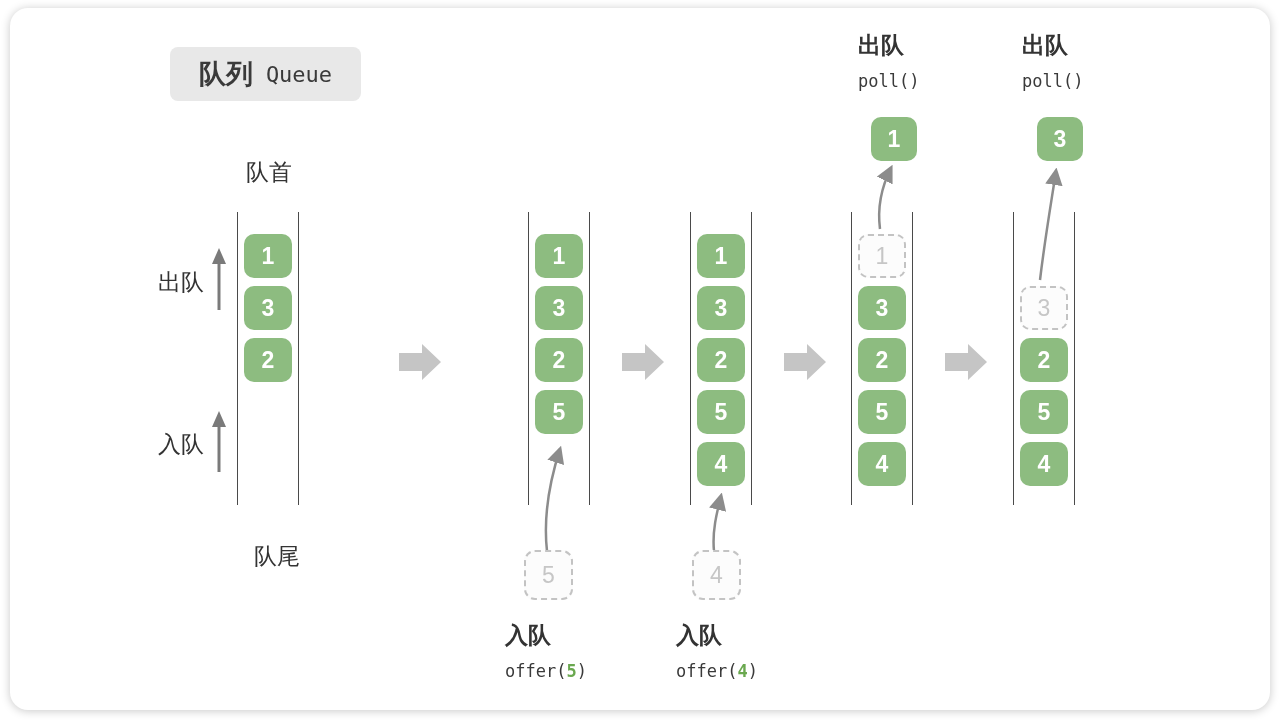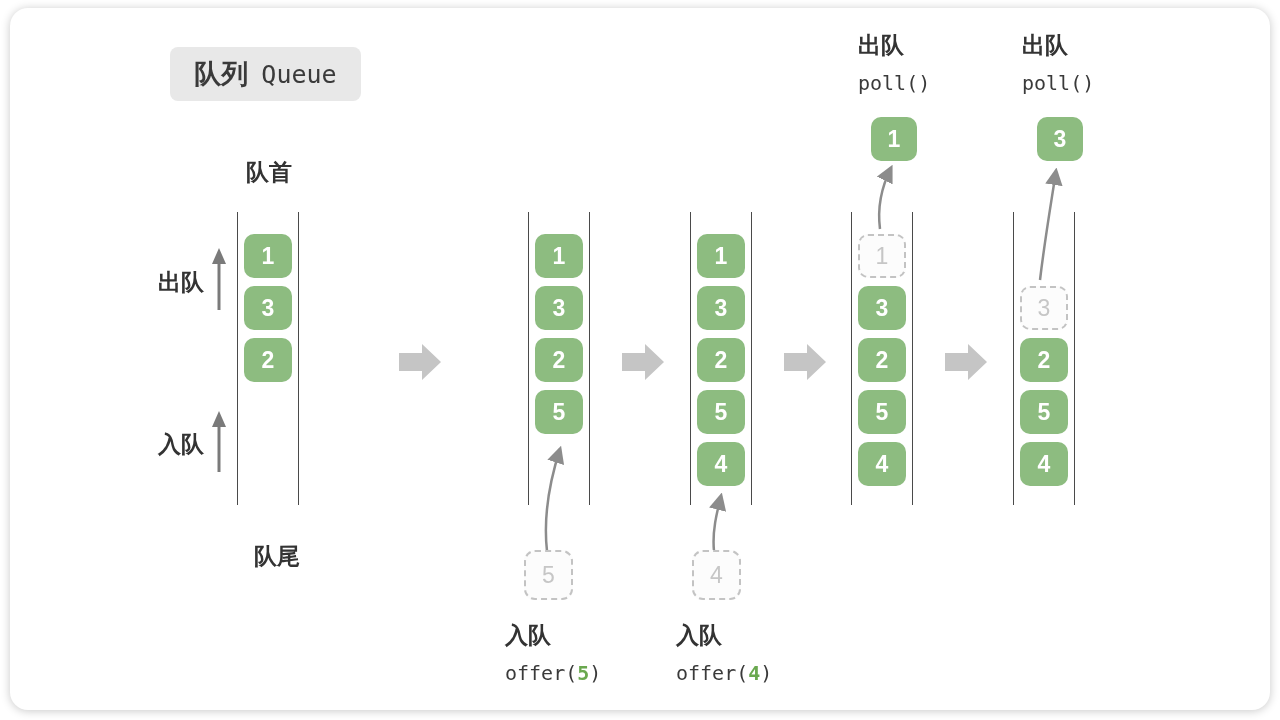--- a/index.html
+++ b/index.html
@@ -9,23 +9,23 @@
   .card { position:absolute; left:10px; top:8px; width:1260px; height:702px;
           background:#ffffff; border-radius:18px;
           box-shadow:0 1px 10px rgba(0,0,0,0.22); }
 
   
   .title-box { position:absolute; left:170px; top:47px; height:54px; min-width:191px;
                background:#e8e8e8; border-radius:8px; display:flex; align-items:center;
                justify-content:center; gap:13px; padding:4px 24px; }
   .title-zh { font-size:27px; font-weight:bold; color:#3a3a3a; }
   .title-en { font-family:"DejaVu Sans Mono","Liberation Mono",monospace;
-              font-size:25px; color:#3a3a3a; }
+              font-size:22px; color:#3a3a3a; }
 
-  .cn-label { position:absolute; font-size:23px; font-weight:bold; color:#333333; }
+  .cn-label { position:absolute; font-size:23px; font-weight:normal; color:#333333; }
 
   
   .channel { position:absolute; top:212px; width:62px; height:293px;
              border-left:1.5px solid #4a4a4a; border-right:1.5px solid #4a4a4a; }
   .slot { position:absolute; left:6px; width:48px; height:44px; border-radius:10px;
           text-align:center; font-size:23px; font-weight:bold; line-height:44px; }
   .green { background:#8dbc80; color:#ffffff; }
   .ghost { background:#fcfcfc; border:2px dashed #c3c3c3; color:#c6c6c6;
            line-height:40px; font-weight:normal; }
   .r0{top:22px}.r1{top:74px}.r2{top:126px}.r3{top:178px}.r4{top:230px}
@@ -37,21 +37,21 @@
 
   
   .popped { position:absolute; width:46px; height:44px; border-radius:10px;
             background:#8dbc80; color:#ffffff; text-align:center;
             font-size:23px; font-weight:bold; line-height:44px; }
 
   
   .op { position:absolute; }
   .op .op-label { font-size:23px; font-weight:bold; color:#333333; display:block; }
   .op .op-code { font-family:"DejaVu Sans Mono","Liberation Mono",monospace;
-                 font-size:20px; color:#3a3a3a; display:block; margin-top:10px; }
+                 font-size:17px; color:#3a3a3a; display:block; margin-top:10px; }
   .op .op-arg { color:#6aa84f; font-weight:bold; }
 
   .watermark { position:absolute; right:40px; top:674px;
                font-family:"DejaVu Sans Mono","Liberation Mono",monospace;
                font-size:17px; color:#c9c9c9; letter-spacing:1px; }
 
   svg.overlay { position:absolute; left:0; top:0; width:1280px; height:720px;
                 pointer-events:none; }
 </style>
 </head>

